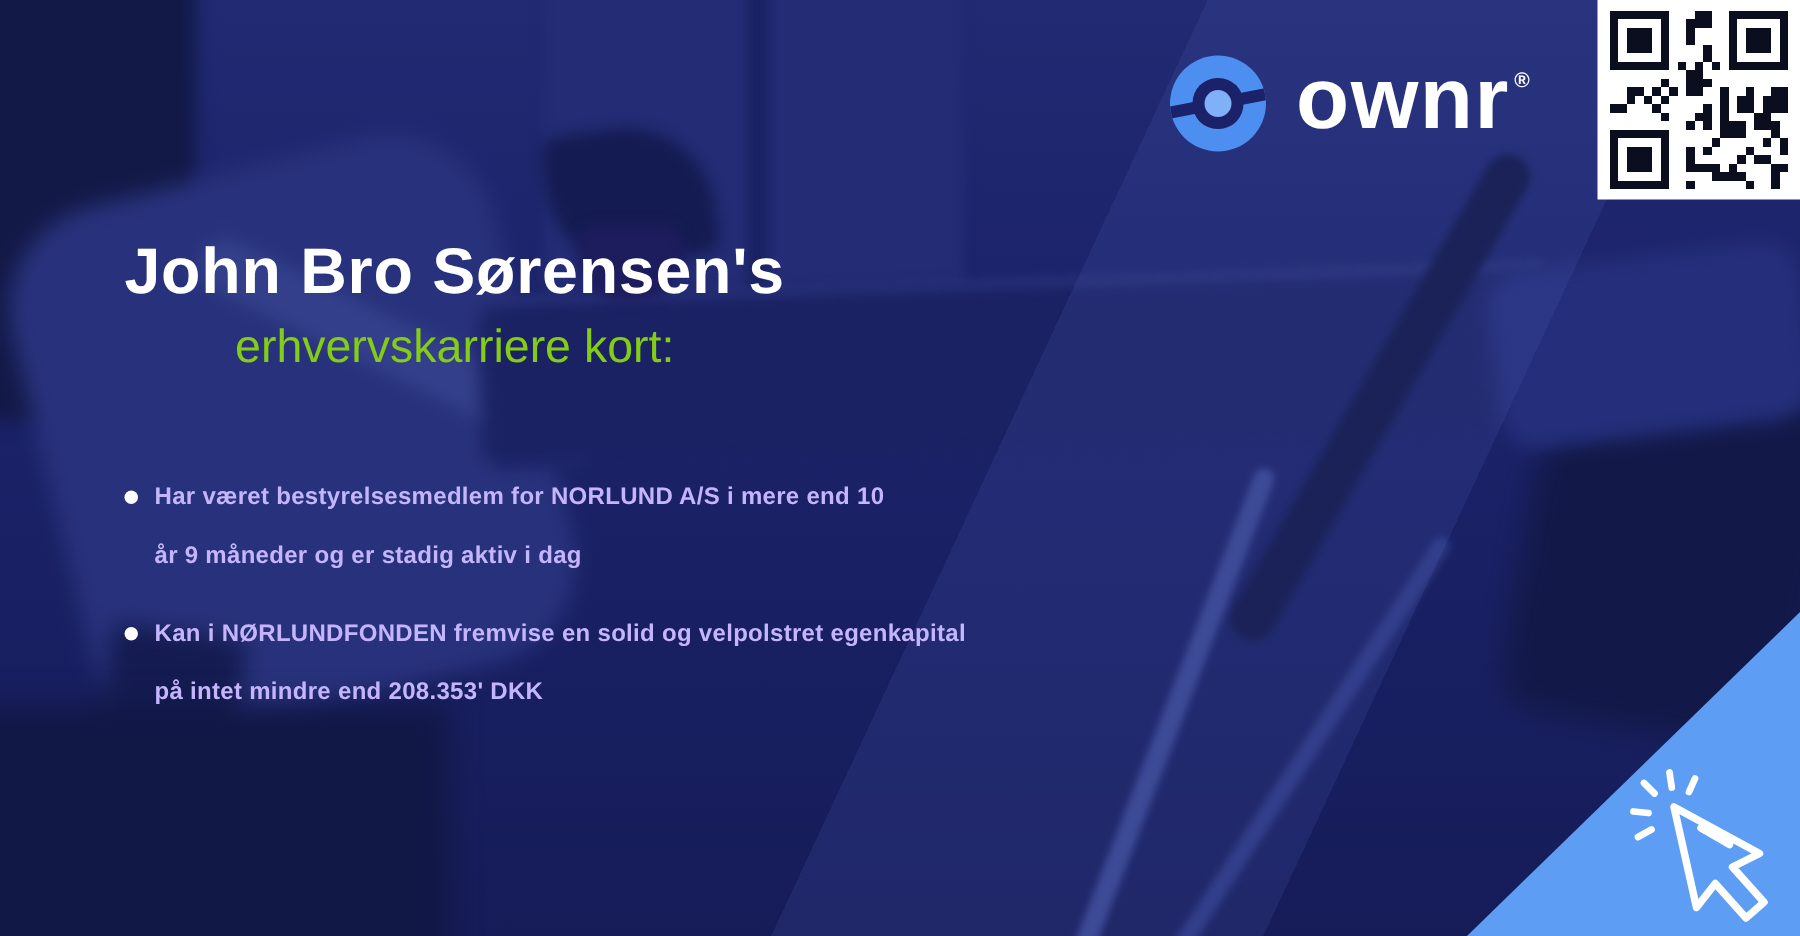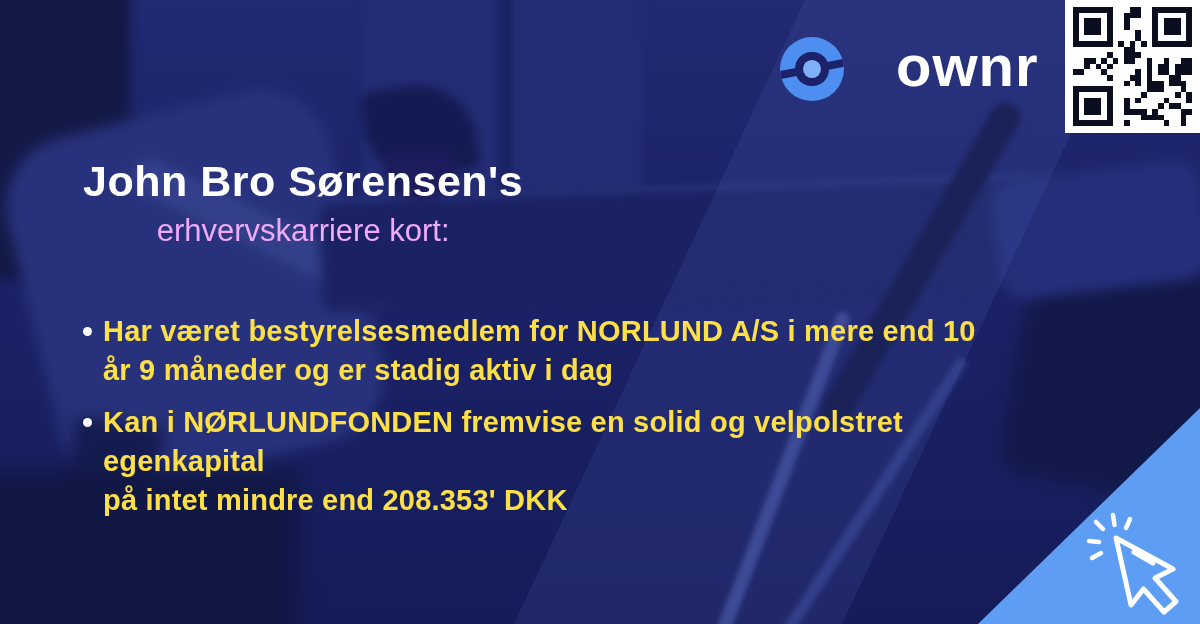--- a/index.html
+++ b/index.html
@@ -37,38 +37,38 @@
   .ph-armtube{left:905px;top:80px;width:30px;height:370px;background:#0f1544;border-radius:16px;
     transform:rotate(30deg);filter:blur(3px);}
   .ph-seat-r{left:995px;top:170px;width:210px;height:120px;background:#242e7a;border-radius:26px;
     transform:rotate(-7deg);filter:blur(6px);}
   .ph-tube1{left:770px;top:300px;width:14px;height:380px;background:#39458f;border-radius:8px;
     transform:rotate(21deg);filter:blur(2.5px);}
   .ph-tube2{left:860px;top:330px;width:12px;height:360px;background:#2c3780;border-radius:8px;
     transform:rotate(33deg);filter:blur(2.5px);}
   .ph-dark-bl{left:-40px;top:470px;width:340px;height:200px;background:#111846;filter:blur(10px);}
   
-  .logo-row{position:absolute;left:780px;top:37px;display:flex;align-items:center;gap:32px;}
+  .logo-row{position:absolute;left:780px;top:37px;display:flex;align-items:center;}
   .logo-mark{position:relative;width:64px;height:64px;border-radius:50%;background:#4d8ff0;overflow:hidden;flex:none;}
   .logo-mark .lm-ring{position:absolute;left:24%;top:24%;width:52%;height:52%;border-radius:50%;background:#1b2269;}
   .logo-mark .lm-slash{position:absolute;left:-12%;top:44%;width:124%;height:13%;background:#1b2269;transform:rotate(-11deg);}
   .logo-mark .lm-dot{position:absolute;left:36%;top:36%;width:28%;height:28%;border-radius:50%;background:#7fb0f8;}
   .logo-word{color:#ffffff;font-weight:bold;font-size:58px;letter-spacing:1px;line-height:64px;margin-left:20px;margin-top:-6px;}
   .logo-reg{color:#ffffff;font-size:14px;font-weight:bold;margin-left:3px;margin-top:-32px;}
   
   .qr-panel{position:absolute;left:1065px;top:0;width:135px;height:133px;background:#ffffff;}
   .qr-panel svg{position:absolute;left:8px;top:7px;}
   
   .header{position:absolute;left:83px;top:156px;color:#ffffff;text-align:center;}
   .title{font-size:43px;font-weight:bold;line-height:50px;letter-spacing:.5px;}
-  .subtitle{font-size:31px;font-weight:400;line-height:40px;margin-top:5px;color:#f0abfc;}
+  .subtitle{font-size:31px;font-weight:400;line-height:40px;margin-top:5px;color:#84cc16;}
   .bullets{position:absolute;left:83px;top:312px;width:930px;}
   .bullet{display:flex;margin-bottom:13px;}
   .bullet-dot{flex:none;width:9px;height:9px;border-radius:50%;background:#ffffff;margin-top:15px;margin-right:11px;}
-  .bullet-text{color:#fde047;font-size:29px;font-weight:bold;line-height:39px;letter-spacing:.2px;}
+  .bullet-text{color:#c4b5fd;font-size:16px;font-weight:bold;line-height:39px;letter-spacing:.2px;}
   
   .corner-tri{position:absolute;left:978px;top:408px;width:222px;height:216px;background:#5e9df4;
     clip-path:polygon(100% 0,100% 100%,0 100%);}
   .cursor-wrap{position:absolute;left:1085px;top:508px;width:110px;height:112px;}
 </style>
 </head>
 <body>
 
 <div class="card">
 

